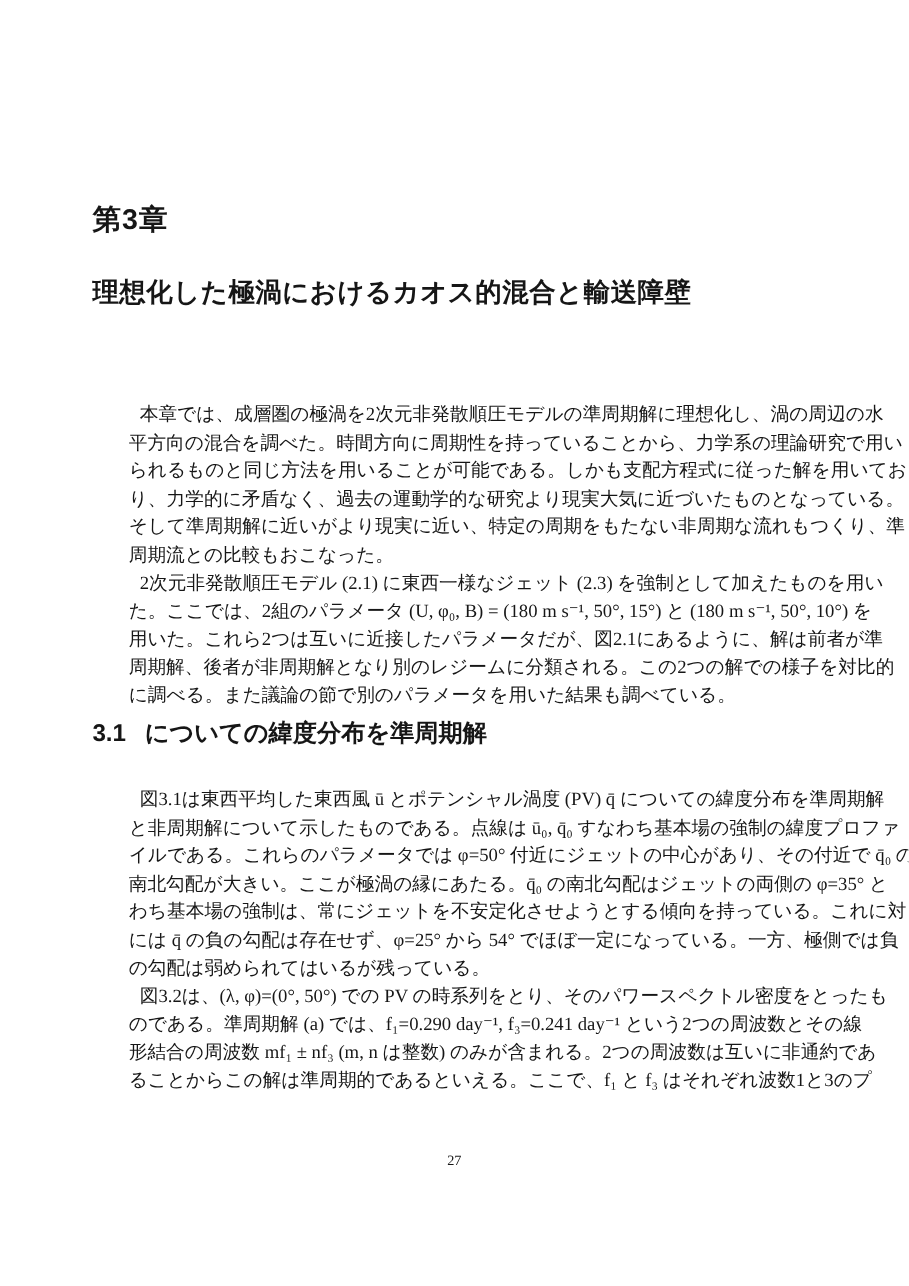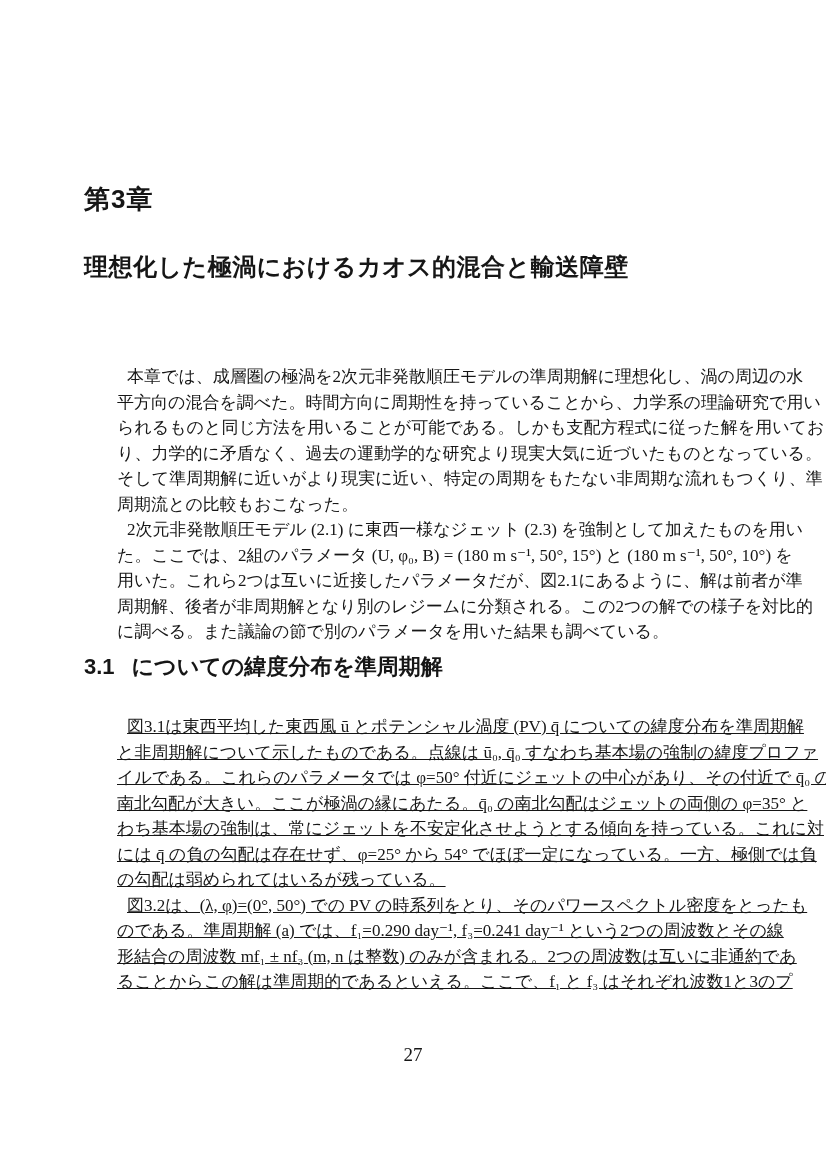--- a/index.html
+++ b/index.html
@@ -40,21 +40,21 @@
     white-space: nowrap;
   }
   .body-block {
     position: absolute;
     left: 84px;
     width: 658px;
     font-size: 17px;
     line-height: 25.5px;
   }
   .block-a { top: 364px; }
-  .block-b { top: 714px; text-decoration: underline; }
+  .block-b { top: 714px; }
   .line {
     text-align: justify;
     text-align-last: justify;
     white-space: nowrap;
     margin-left: 33px;
   }
   .line.short {
     text-align-last: left;
   }
   .line.indent {
@@ -74,21 +74,21 @@
   .section-heading .sec-num {
     display: inline-block;
     margin-right: 17px;
   }
   .page-footer {
     position: absolute;
     left: 0;
     top: 1044px;
     width: 826px;
     text-align: center;
-    font-size: 19px;
+    font-size: 13px;
     line-height: 22px;
   }
 </style>
 </head>
 <body>
 
 <div class="page">
 
   <h1 class="chapter-label">第3章</h1>
 

